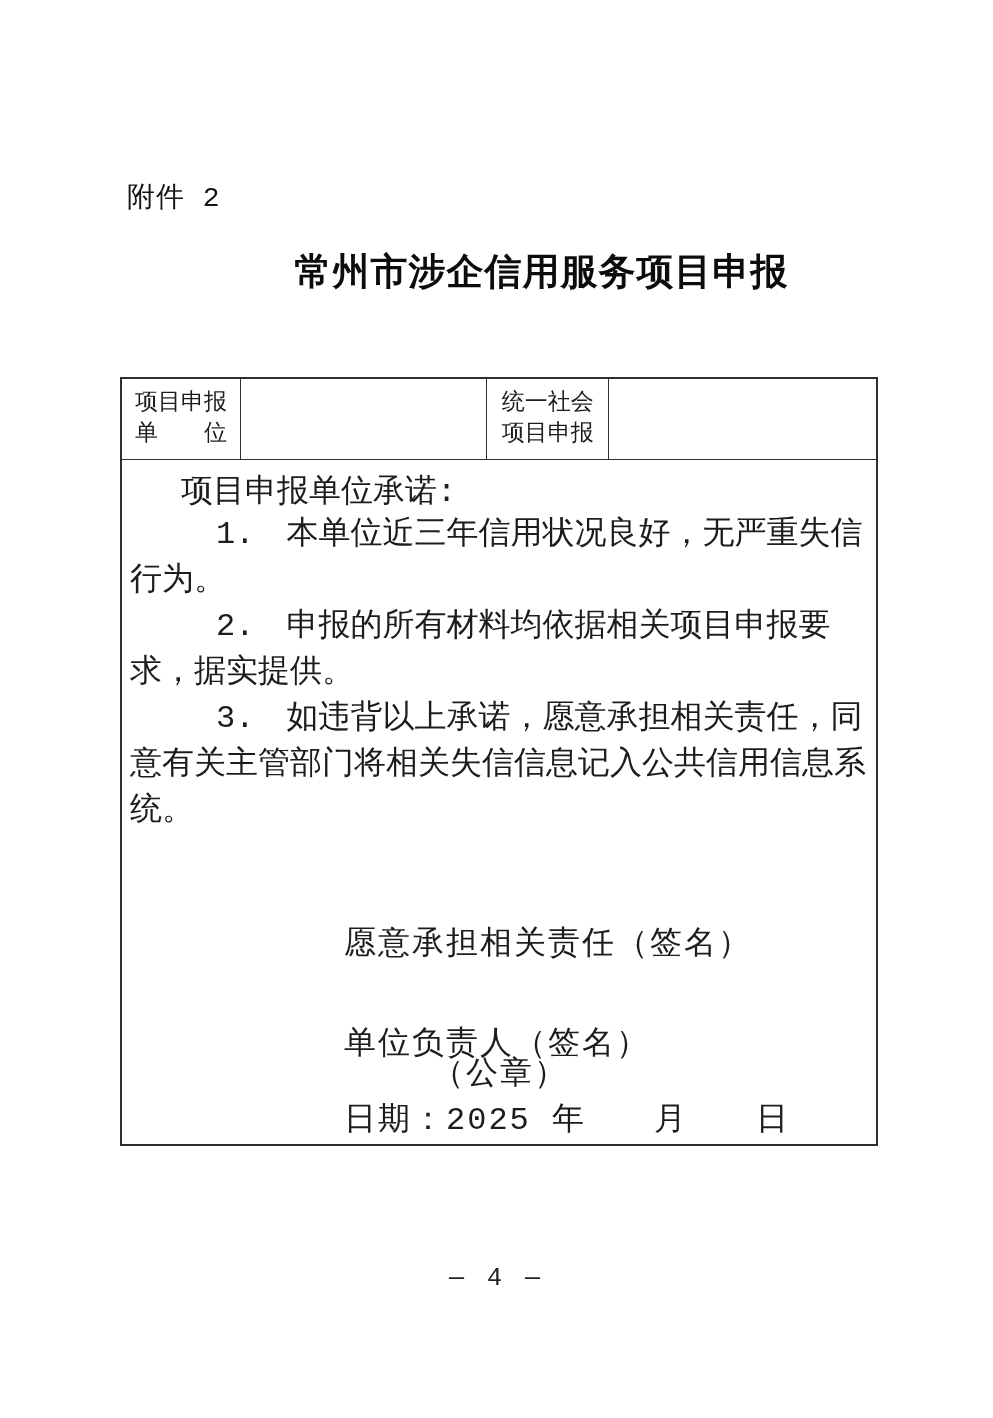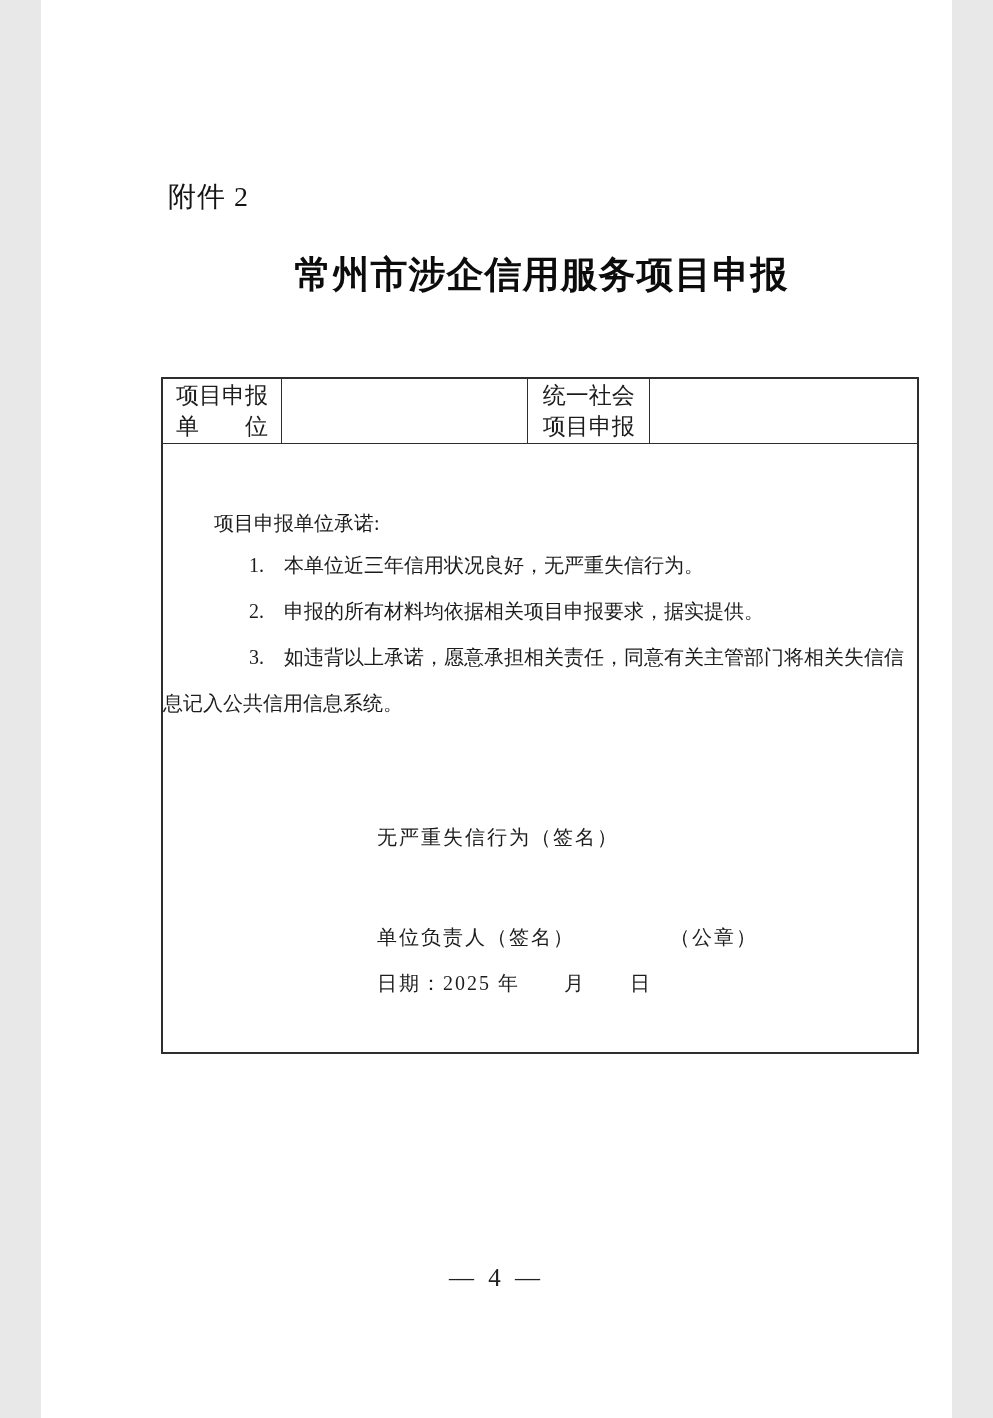--- a/index.html
+++ b/index.html
@@ -2,26 +2,27 @@
 <html><head>
 <meta charset="utf-8">
 <style>
   html, body { margin: 0; padding: 0; }
   body {
     background: #e8e8e8;
     font-family: "Liberation Serif", "DejaVu Serif", serif;
   }
   .page {
     position: relative;
-    width: 911px;
+    width: 993px;
     height: 1418px;
     margin: 0 auto;
     background: #ffffff;
     color: #1c1c1c;
     overflow: hidden;
+    font-family: Liberation Mono, monospace;
   }
   .attachment {
     position: absolute;
     left: 127px;
     top: 178px;
     font-size: 28px;
     letter-spacing: 1px;
     color: #151515;
   }
   .title-block {
@@ -44,36 +45,36 @@
     left: 120px;
     top: 377px;
     width: 758px;
     border-collapse: collapse;
     table-layout: fixed;
     font-size: 23px;
     color: #1c1c1c;
   }
   table.form-table td {
     border: 1.5px solid #2e2e2e;
-    padding: 0;
+    padding: 8px;
     vertical-align: middle;
   }
   table.form-table { border: 2.5px solid #2e2e2e; }
   td.label-cell {
     text-align: center;
     line-height: 31px;
   }
   tr.row-1 td { height: 64px; }
   tr.row-2 td { height: 72px; }
   tr.row-3 td { height: 63px; }
   td.commit-cell {
     height: 608px;
     vertical-align: top;
     padding: 12px 6px 0 6px;
-    font-size: 20px;
+    font-size: 32px;
   }
   .intro {
     margin: 6px 0 0 51px;
     line-height: 38px;
   }
   .item {
     margin: 0;
     line-height: 46px;
     text-indent: 86px;
   }
@@ -144,21 +145,21 @@
 
 
 
       <tr class="row-4">
         <td colspan="6" class="commit-cell">
           <p class="intro">项目申报单位承诺:</p>
           <p class="item">1.　本单位近三年信用状况良好，无严重失信行为。</p>
           <p class="item">2.　申报的所有材料均依据相关项目申报要求，据实提供。</p>
           <p class="item">3.　如违背以上承诺，愿意承担相关责任，同意有关主管部门将相关失信信息记入公共信用信息系统。</p>
 
-          <div class="sig-line-1">无严重失信行为（签名）</div>
+          <div class="sig-line-1">愿意承担相关责任（签名）</div>
 
           <div class="sig-line-2">
             <span>单位负责人（签名）</span>
             <span class="seal">（公章）</span>
           </div>
 
           <div class="sig-line-3">日期：2025 年　　月　　日</div>
         </td>
       </tr>
     </tbody>

